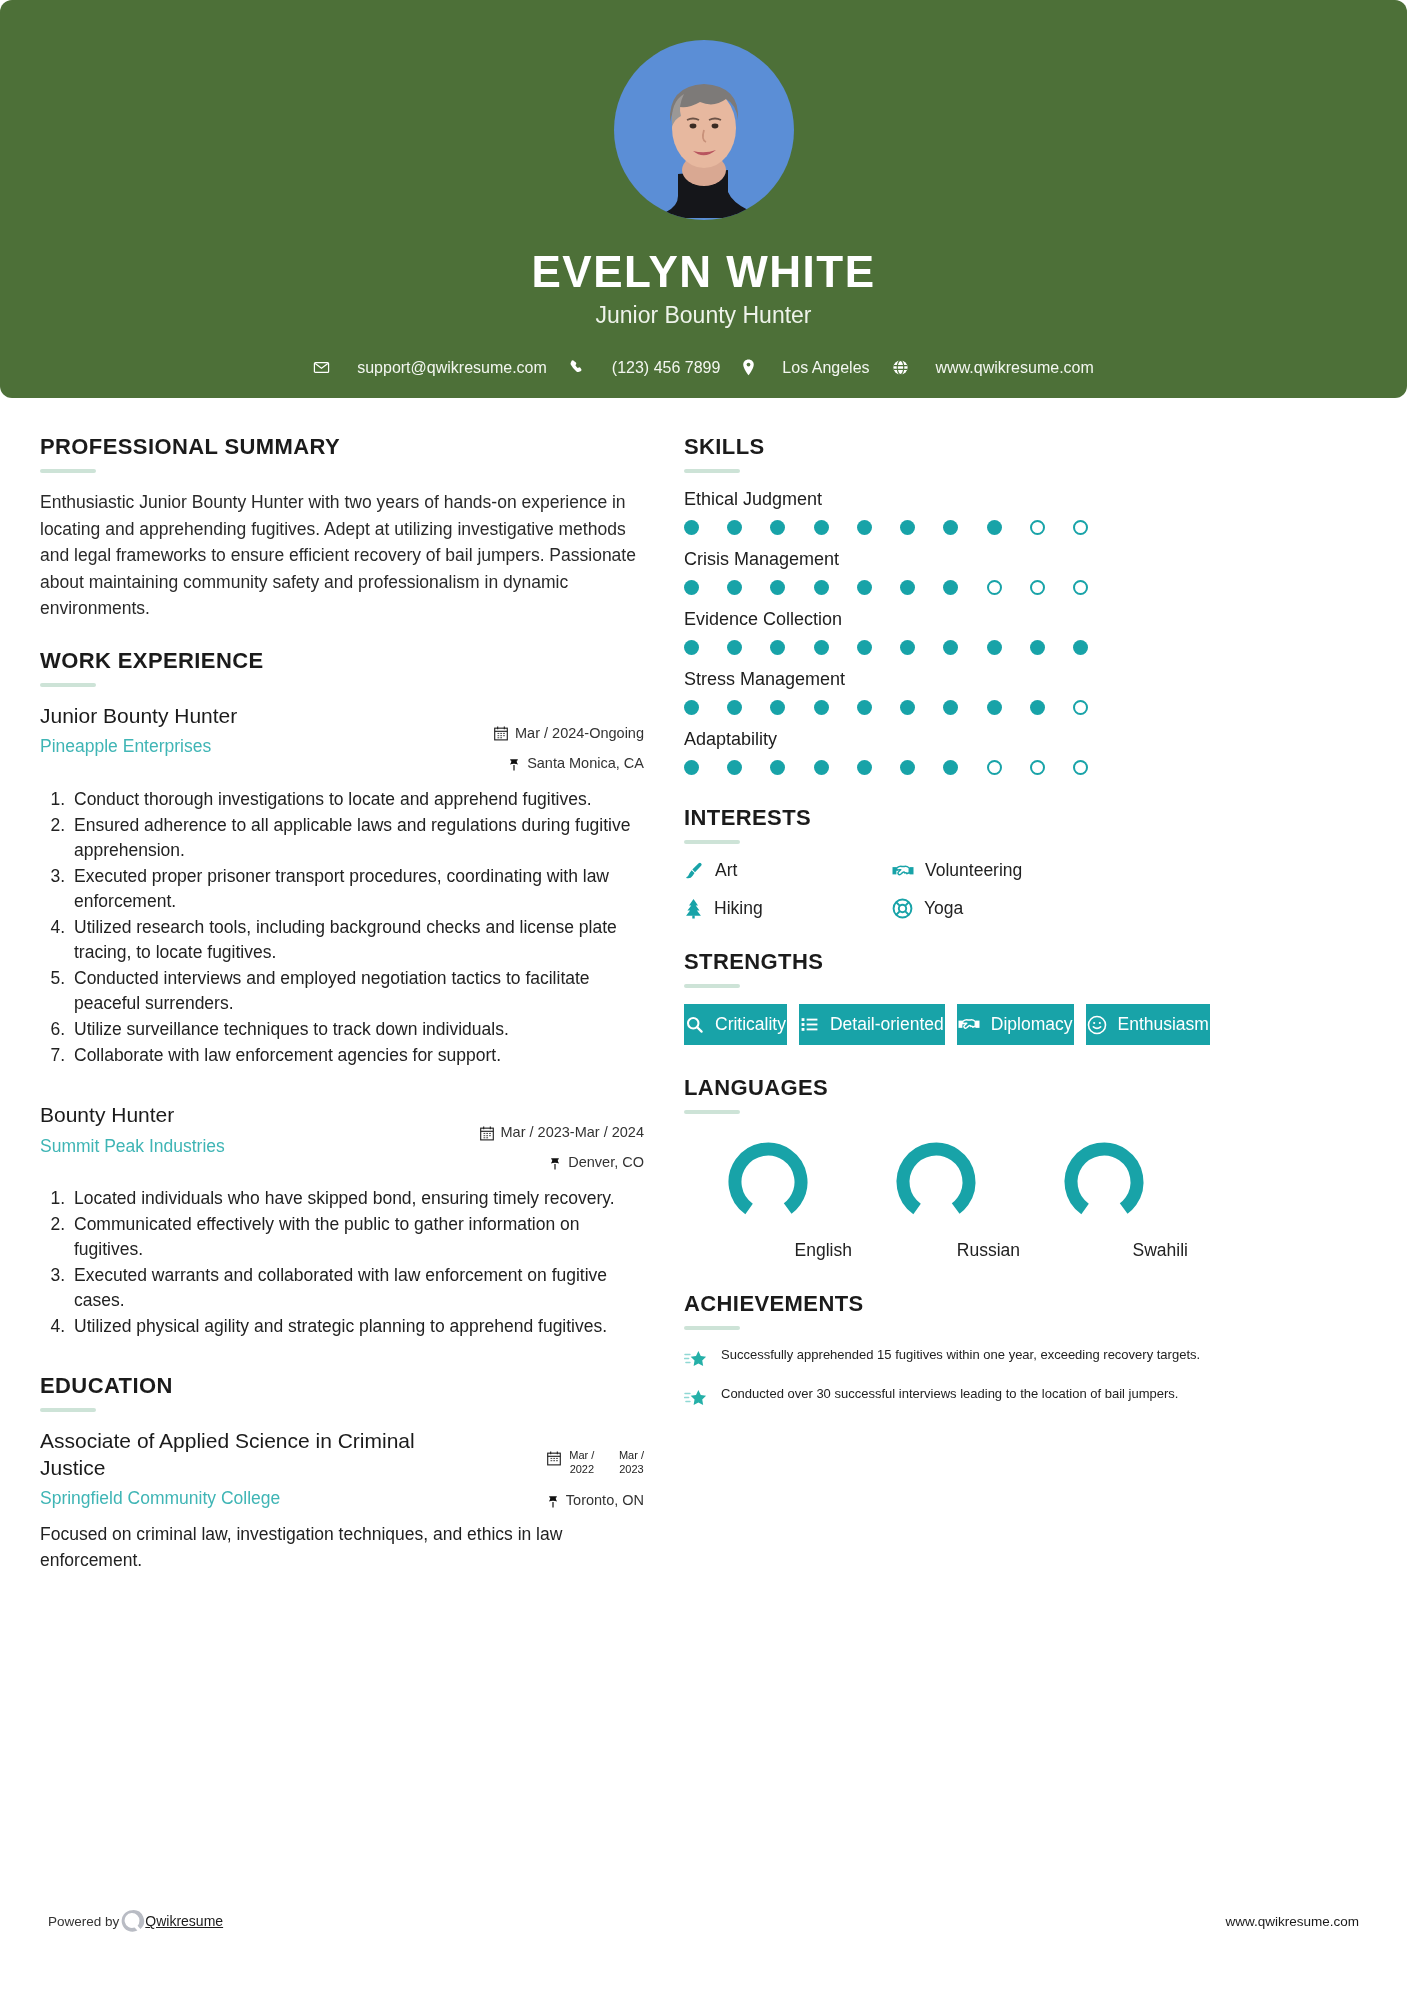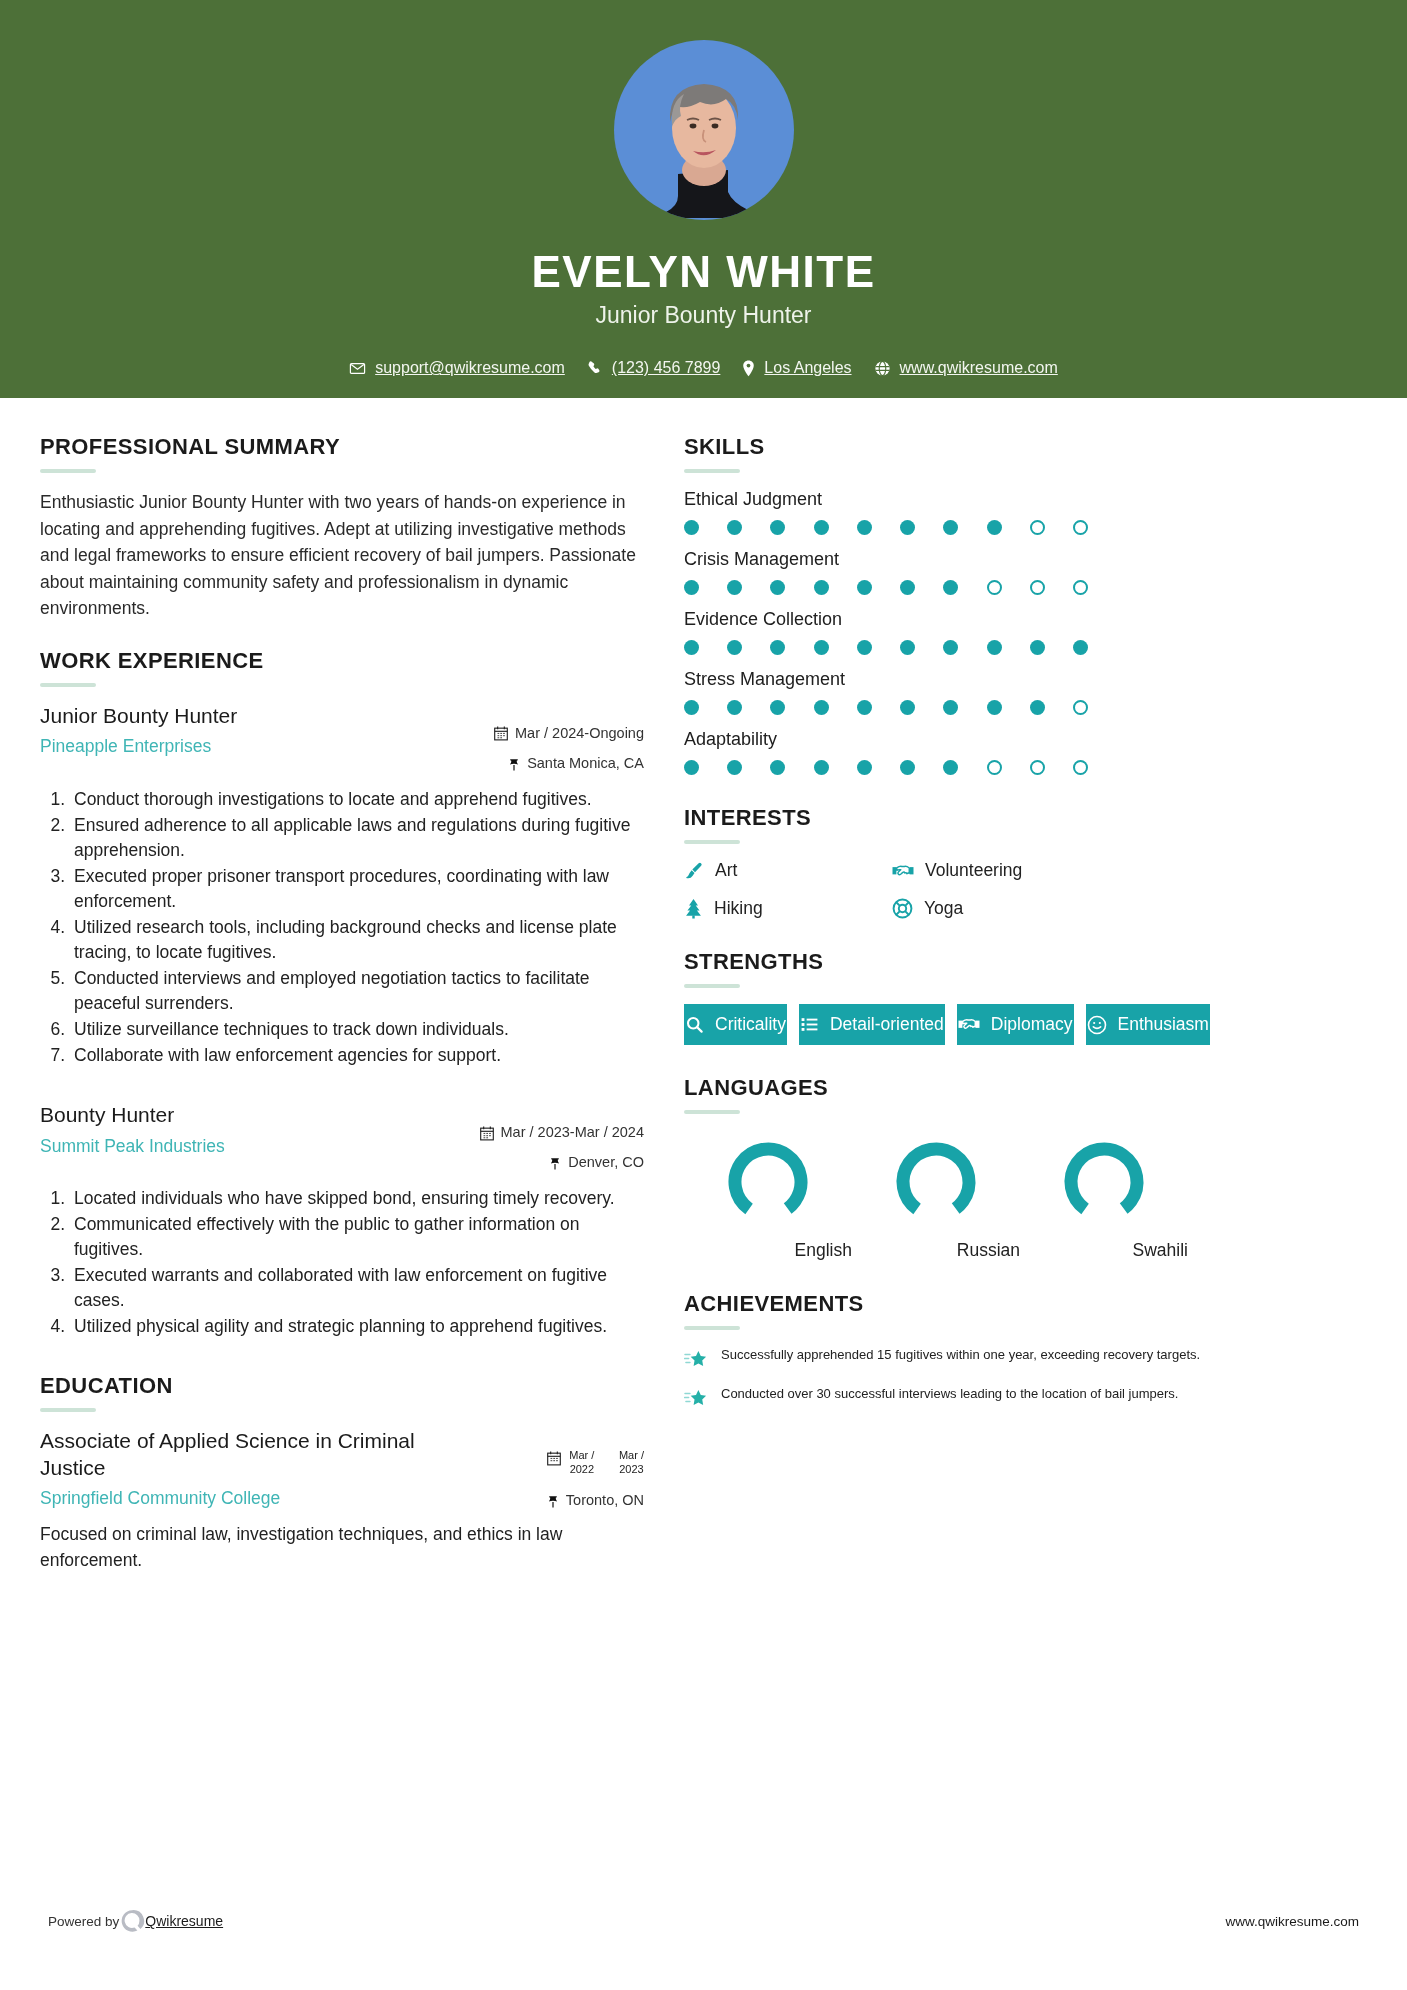--- a/index.html
+++ b/index.html
@@ -14,20 +14,21 @@
 
   
   .header {
     background: #4d7038;
     height: 398px;
     width: 100%;
     display: flex;
     flex-direction: column;
     align-items: center;
     padding-top: 40px;
+    border-radius: 12px;
   }
   .avatar {
     width: 180px; height: 180px;
     border-radius: 50%;
     background: #5b8ed6;
     overflow: hidden;
     position: relative;
     flex: none;
   }
   .avatar .face {
@@ -51,21 +52,21 @@
     font-weight: normal;
   }
   .contacts {
     margin-top: 30px;
     display: flex;
     align-items: center;
     gap: 22px;
     color: #f3f6f0;
     font-size: 16px;
   }
-  .contact-item { display:flex; align-items:center; gap:9px; white-space:nowrap;text-decoration:underline; }
+  .contact-item { display:flex; align-items:flex-start; gap:27px; white-space:nowrap; }
   .contact-item svg { display:block; }
 
   
   .body {
     display: flex;
     padding: 36px 40px 0 40px;
     gap: 40px;
   }
   .col-left  { width: 604px; flex: none; }
   .col-right { width: 580px; flex: none; }

